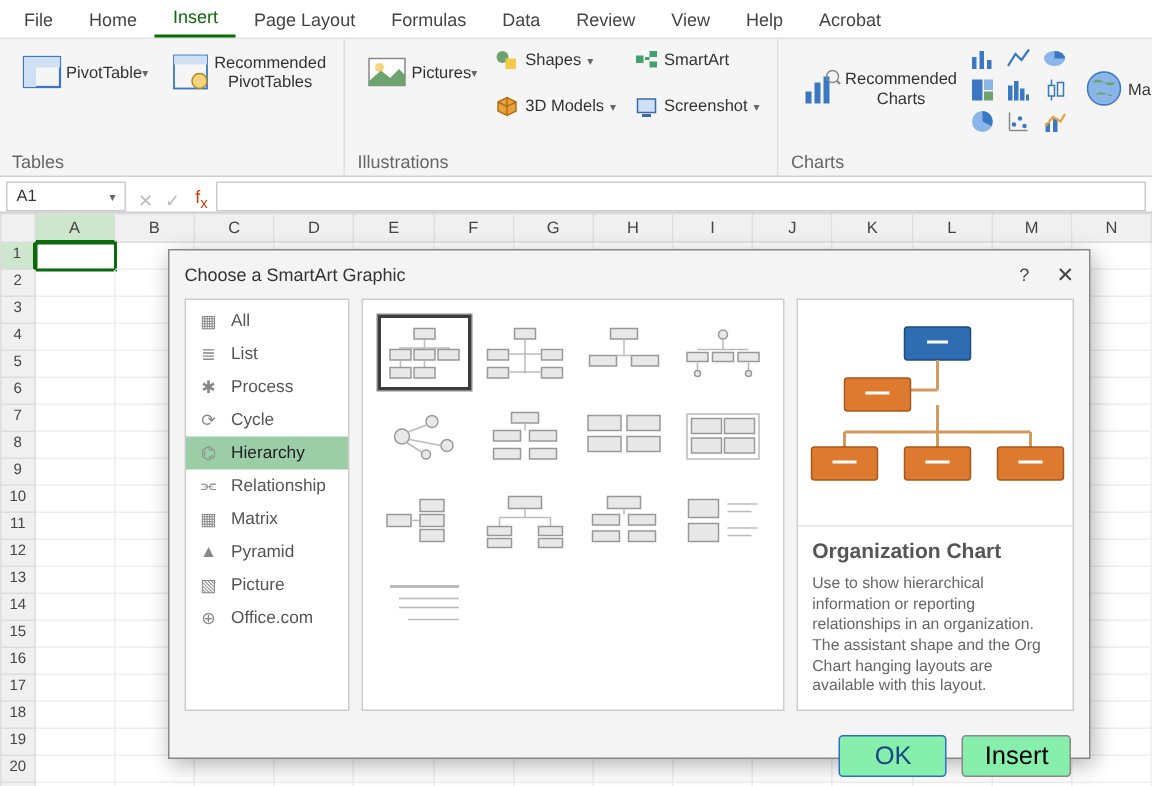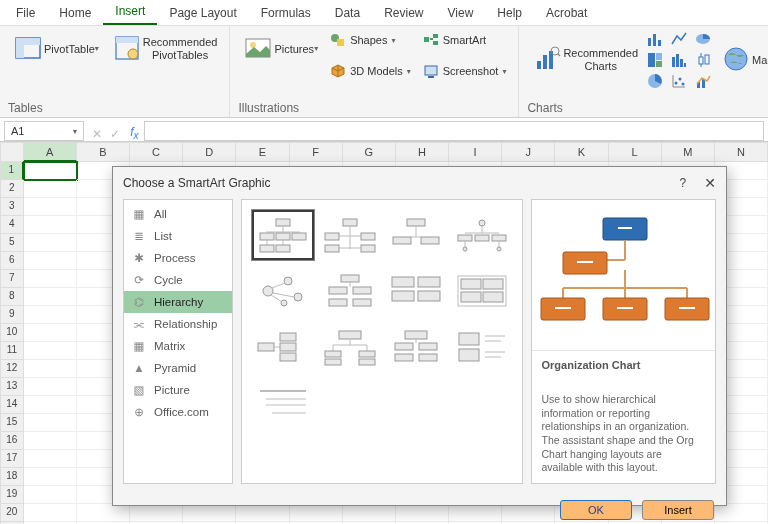--- a/index.html
+++ b/index.html
@@ -21,21 +21,21 @@
   .drop-arrow { font-size: 8px; color: #666; }
   .small-col { display: flex; flex-direction: column; gap: 11px; }
   .small-btn { display: flex; align-items: center; gap: 4px; font-size: 11px; padding: 2px 4px; cursor: pointer; white-space: nowrap; }
   .small-ico { width: 16px; height: 16px; display: inline-flex; align-items: center; justify-content: center; }
   .chart-grid { display: grid; grid-template-columns: repeat(3, 18px); grid-auto-rows: 18px; gap: 3px 6px; }
   .chart-ico { width: 18px; height: 18px; cursor: pointer; }
 
   
   .fxbar { display: flex; align-items: flex-end; height: 24px; border-bottom: 1px solid #d0d0d0; }
   .namebox { width: 80px; border: 1px solid #ccc; height: 20px; margin: 0 4px; display: flex; align-items: center; padding: 0 6px; font-size: 11px; justify-content: space-between; }
-  .fx-sym { font-style: italic; font-size: 12px; padding: 0 6px; color: #3b82f6; }
+  .fx-sym { font-size: 12px; padding: 0 6px; color: #c2410c; }
   .fx-ctrl { color: #bbb; padding: 0 4px; font-size: 12px; }
   .fx-input { flex: 1; border: 1px solid #ccc; height: 20px; margin-right: 4px; }
 
   
   .sheet { position: relative; }
   .col-headers { display: flex; height: 20px; }
   .corner { width: 24px; border: 1px solid #ddd; background: #f0f0f0; }
   .col-h { width: 54px; border: 1px solid #ddd; background: #f0f0f0; text-align: center; font-size: 11px; line-height: 18px; color: #444; border-left: none; }
   .col-h.sel { background: #cde6cd; border-bottom: 2px solid #0b6a0b; }
   .rows { display: flex; flex-direction: column; }
@@ -54,24 +54,24 @@
   .cat-pane { width: 118px; border: 1px solid #ccc; background: #fff; padding: 3px 0; }
   .cat-item { display: flex; align-items: center; gap: 8px; padding: 4px 8px; font-size: 11.5px; color: #555; cursor: pointer; }
   .cat-item.sel { background: #9bcda7; color: #222; }
   .cat-ico { width: 14px; height: 14px; display: inline-flex; align-items: center; justify-content: center; color: #888; }
   .gallery { flex: 1; border: 1px solid #ccc; background: #fff; padding: 10px; display: grid; grid-template-columns: repeat(4, 1fr); grid-auto-rows: 50px; gap: 6px; align-content: start; }
   .gal-item { border: 1px solid transparent; display: flex; align-items: center; justify-content: center; cursor: pointer; }
   .gal-item.sel { border: 2px solid #3c3c3c; outline: 1px solid #888; }
   .preview { width: 200px; border: 1px solid #ccc; background: #fff; display: flex; flex-direction: column; }
   .prev-img { flex: 0 0 150px; display: flex; align-items: center; justify-content: center; }
   .prev-txt { padding: 8px 10px; border-top: 1px solid #e4e4e4; }
-  .prev-title { font-size: 11px; font-weight: bold; color: #555; margin-bottom: 22px; }
+  .prev-title { font-size: 14px; font-weight: bold; color: #555; margin-bottom: 8px; }
   .prev-desc { font-size: 10.5px; color: #666; line-height: 1.3; }
   .dlg-footer { display: flex; justify-content: flex-end; gap: 10px; padding: 8px 12px; }
-  .dlg-btn { min-width: 72px; padding: 3px 14px; border: 1px solid #888; background: #fdba74; border-radius: 3px; font-size: 11px; cursor: pointer; }
+  .dlg-btn { min-width: 72px; padding: 3px 14px; border: 1px solid #888; background: #86efac; border-radius: 3px; font-size: 17px; cursor: pointer; }
   .dlg-btn.primary { border: 1px solid #2a6fc9; color: #184785; }
 </style>
 </head>
 <body>
 
 <div class="ribbon-tabs" id="ribbon-tabs">
     <div class="ribbon-tab">File</div>
     <div class="ribbon-tab">Home</div>
     <div class="ribbon-tab active">Insert</div>
     <div class="ribbon-tab">Page Layout</div>

